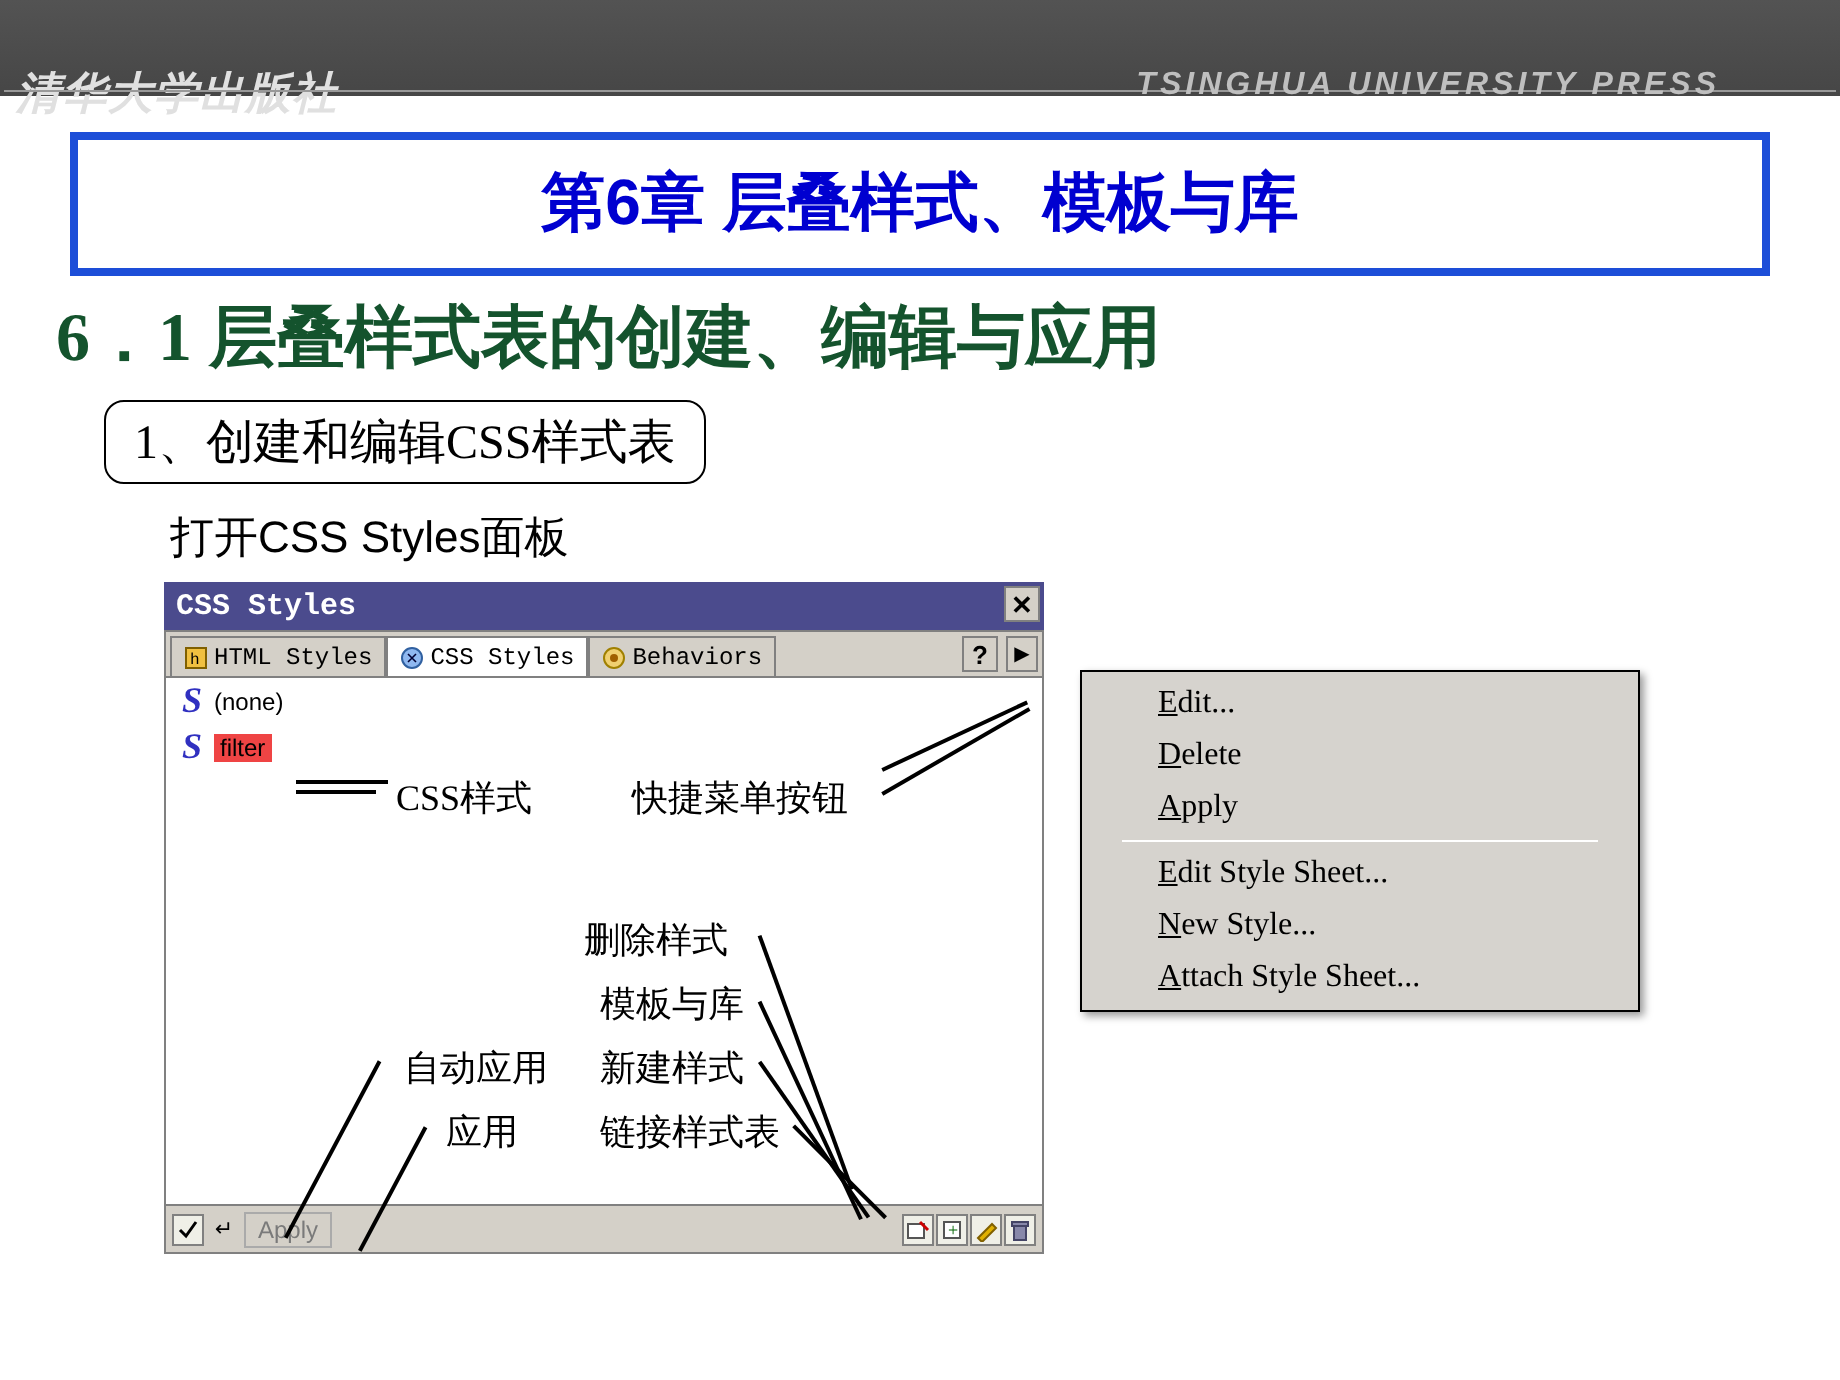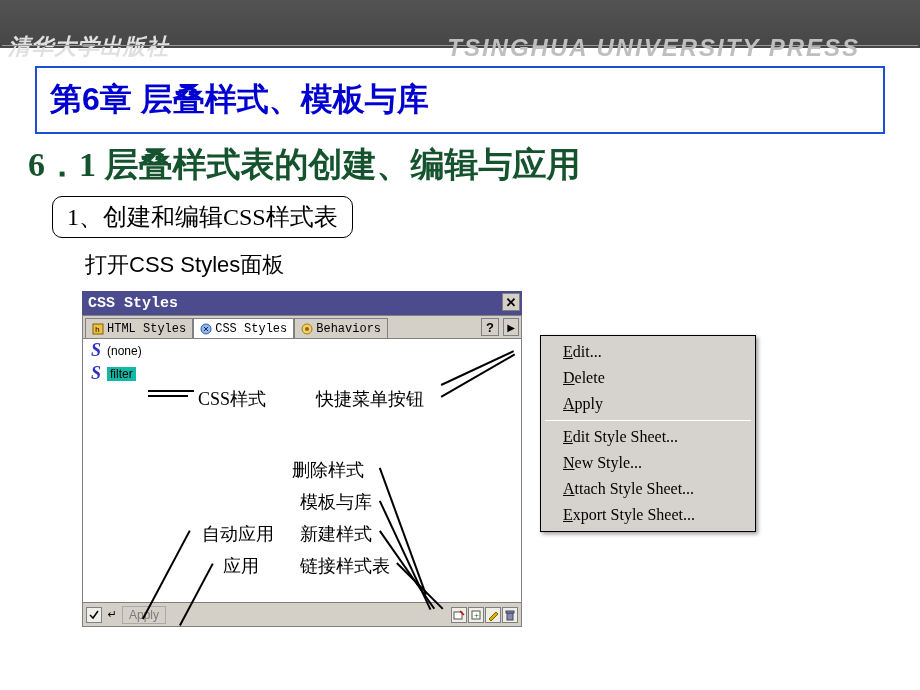--- a/index.html
+++ b/index.html
@@ -35,30 +35,30 @@
       right: 2px;
       height: 1px;
       background: #999;
     }
     .header-en {
       position: absolute;
       top: 34px;
       right: 60px;
       color: #bfbfbf;
       font-family: Arial, sans-serif;
-      font-size: 24px;
+      font-size: 16px;
       font-weight: bold;
       font-style: italic;
       letter-spacing: 2px;
     }
     .chapter-title-box {
       margin: 18px 35px 8px;
-      border: 2px solid #1d4ed8;
+      border: 4px solid #1d4ed8;
       padding: 10px 13px;
-      text-align: left;
+      text-align: center;
     }
     .chapter-title {
       color: #0000d0;
       font-size: 32px;
       font-weight: bold;
       font-family: "SimHei", sans-serif;
     }
     .section-title {
       color: #14532d;
       font-size: 34px;
@@ -188,21 +188,21 @@
     }
     .s-glyph {
       font-family: "Brush Script MT", cursive;
       color: #3030c0;
       font-size: 18px;
       font-style: italic;
       font-weight: bold;
       width: 14px;
       text-align: center;
     }
-    .style-sel { background: #14b8a6; padding: 0 3px; }
+    .style-sel { background: #ef4444; padding: 0 3px; }
 
     .panel-footer {
       position: absolute;
       left: 0;
       right: 0;
       bottom: 0;
       height: 24px;
       background: #d4d0c8;
       border-top: 1px solid #808080;
       display: flex;
@@ -243,27 +243,27 @@
     }
     .ann-line {
       position: absolute;
       background: #000;
     }
 
     .context-menu {
       position: absolute;
       left: 540px;
       top: 335px;
-      width: 216px;
+      width: 280px;
       background: #d6d3ce;
       border: 1px solid #000;
       box-shadow: 2px 2px 4px rgba(0,0,0,0.4);
       font-family: "Times New Roman", serif;
       font-size: 16px;
-      padding: 3px 2px;
+      padding: 3px 18px;
     }
     .cm-item {
       padding: 4px 20px;
       cursor: default;
     }
     .cm-item .ul { text-decoration: underline; }
     .cm-sep {
       height: 1px;
       background: #808080;
       border-bottom: 1px solid #fff;
@@ -418,17 +418,16 @@
 
 
 <div class="context-menu">
   <div class="cm-item"><span class="ul">E</span><span>dit...</span></div>
   <div class="cm-item"><span class="ul">D</span><span>elete</span></div>
   <div class="cm-item"><span class="ul">A</span><span>pply</span></div>
   <div class="cm-sep"></div>
   <div class="cm-item"><span class="ul">E</span><span>dit Style Sheet...</span></div>
   <div class="cm-item"><span class="ul">N</span><span>ew Style...</span></div>
   <div class="cm-item"><span class="ul">A</span><span>ttach Style Sheet...</span></div>
-  <div class="cm-item"><span class="ul">E</span><span>xport Style Sheet...</span></div>
 </div>
 
 
 
 
 </body></html>

